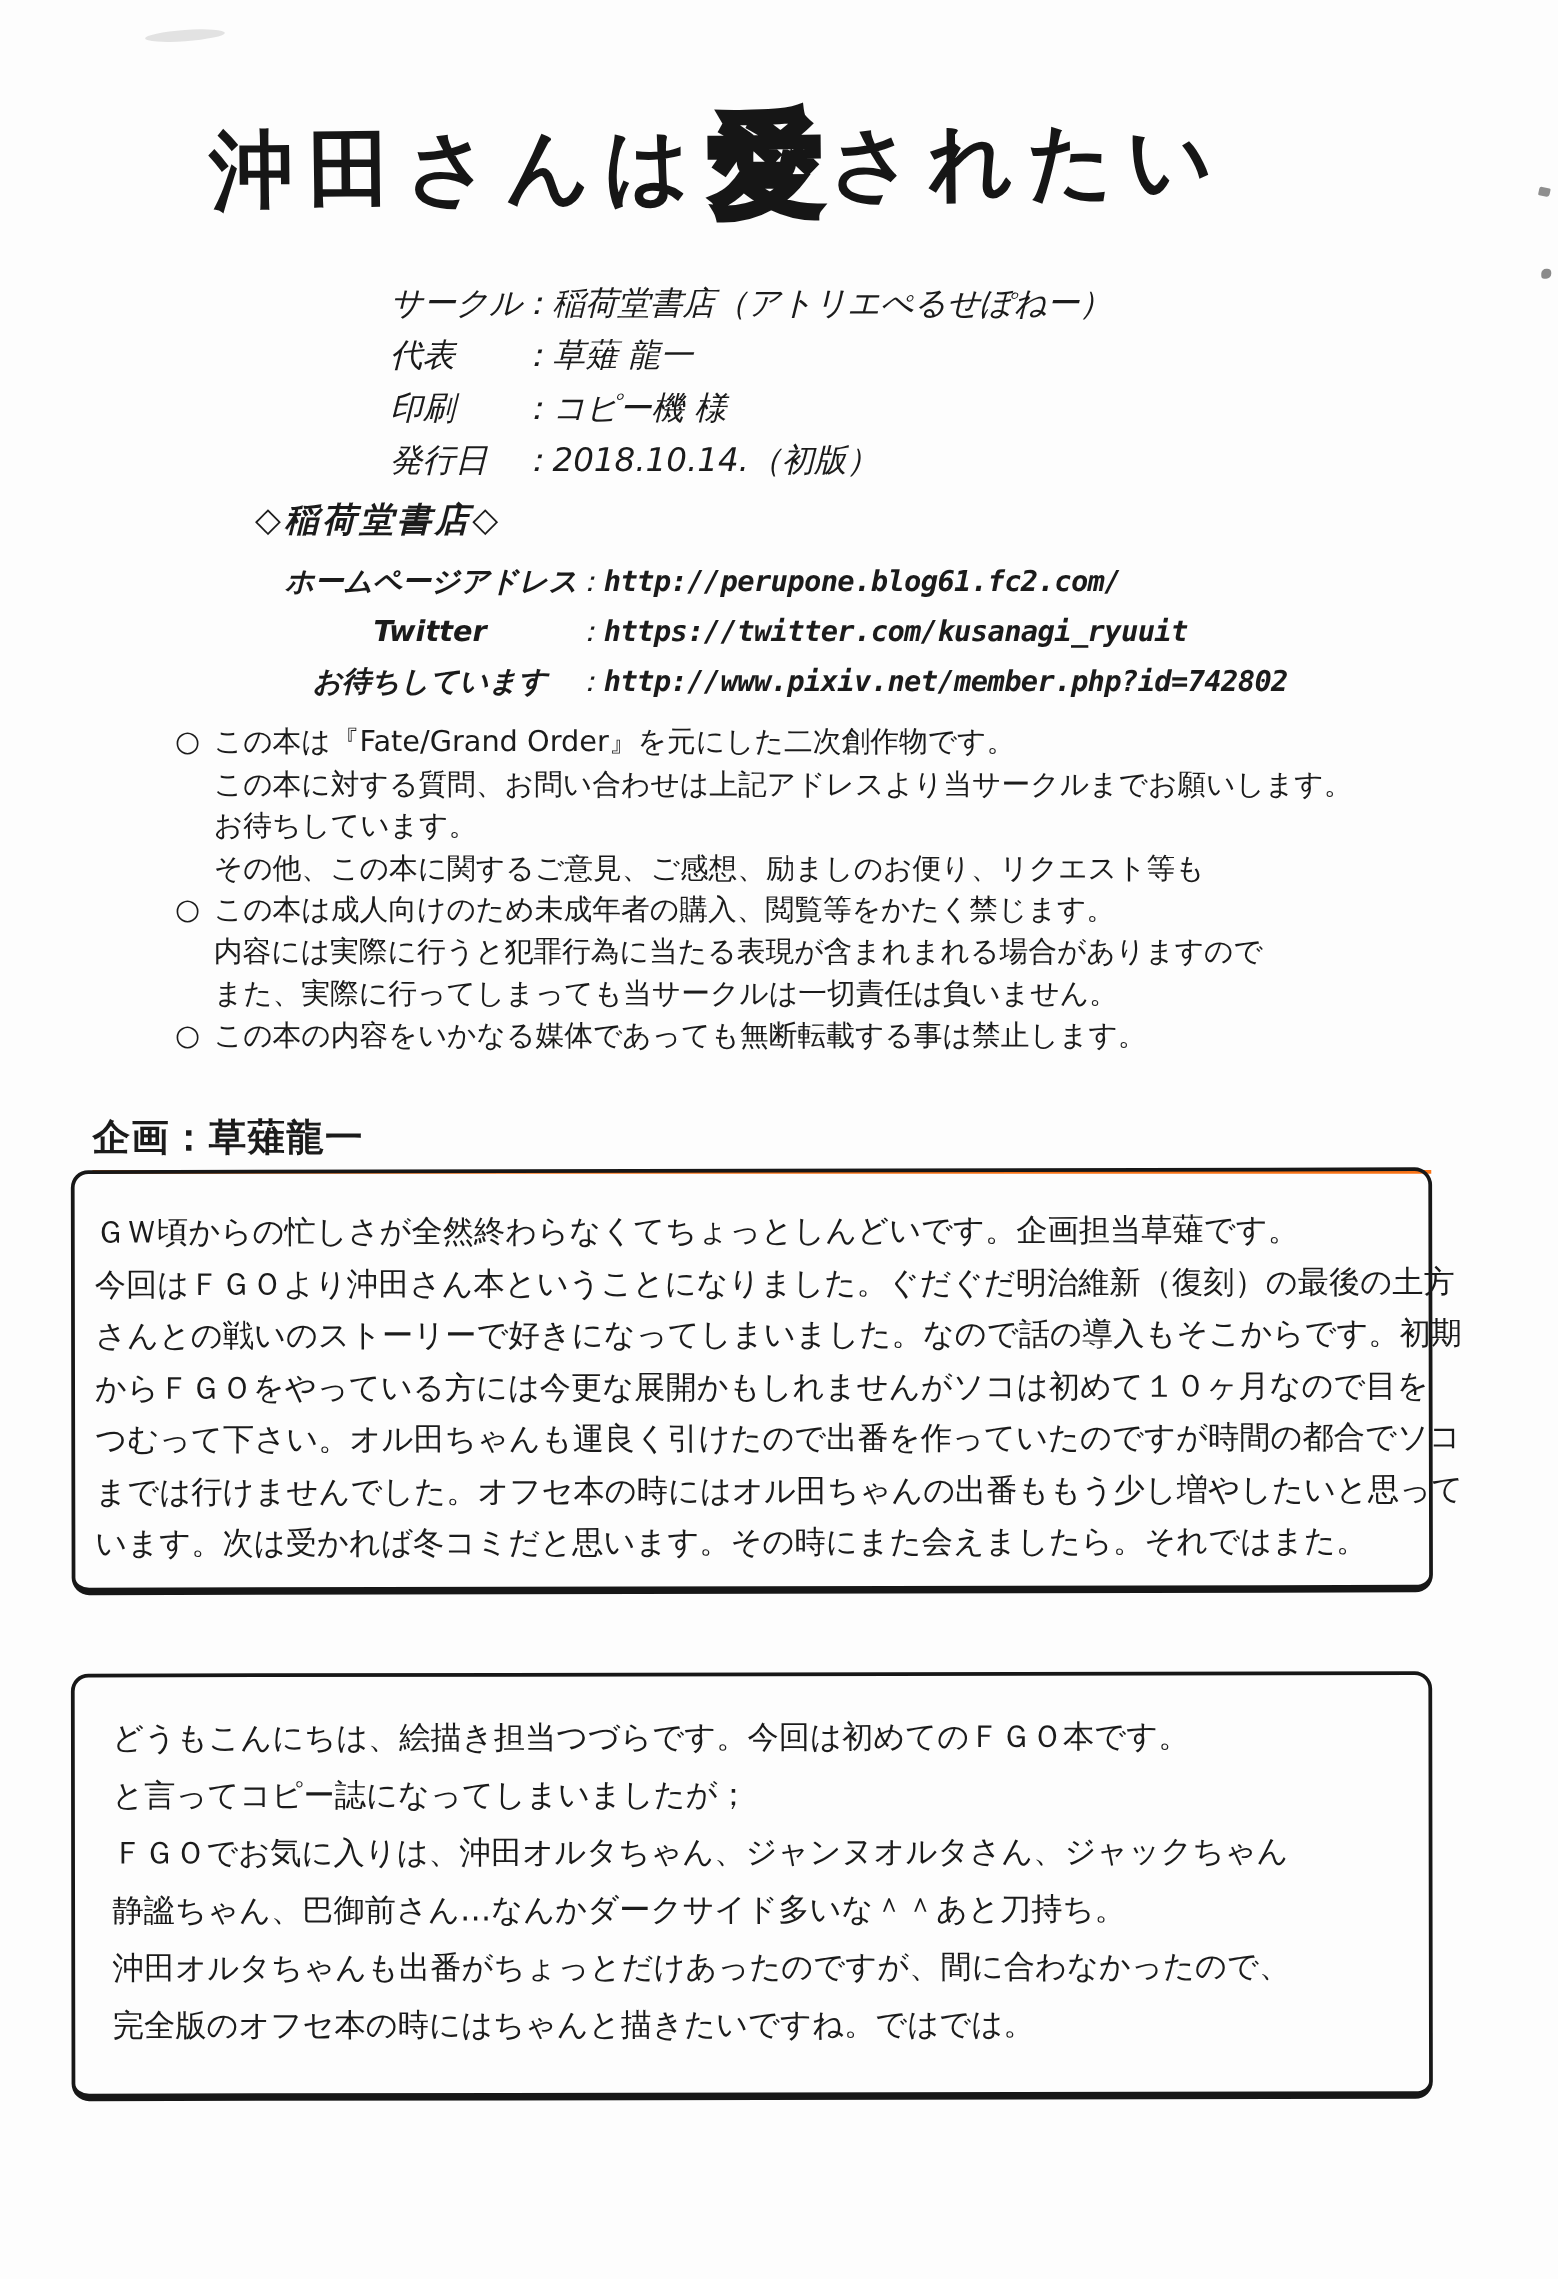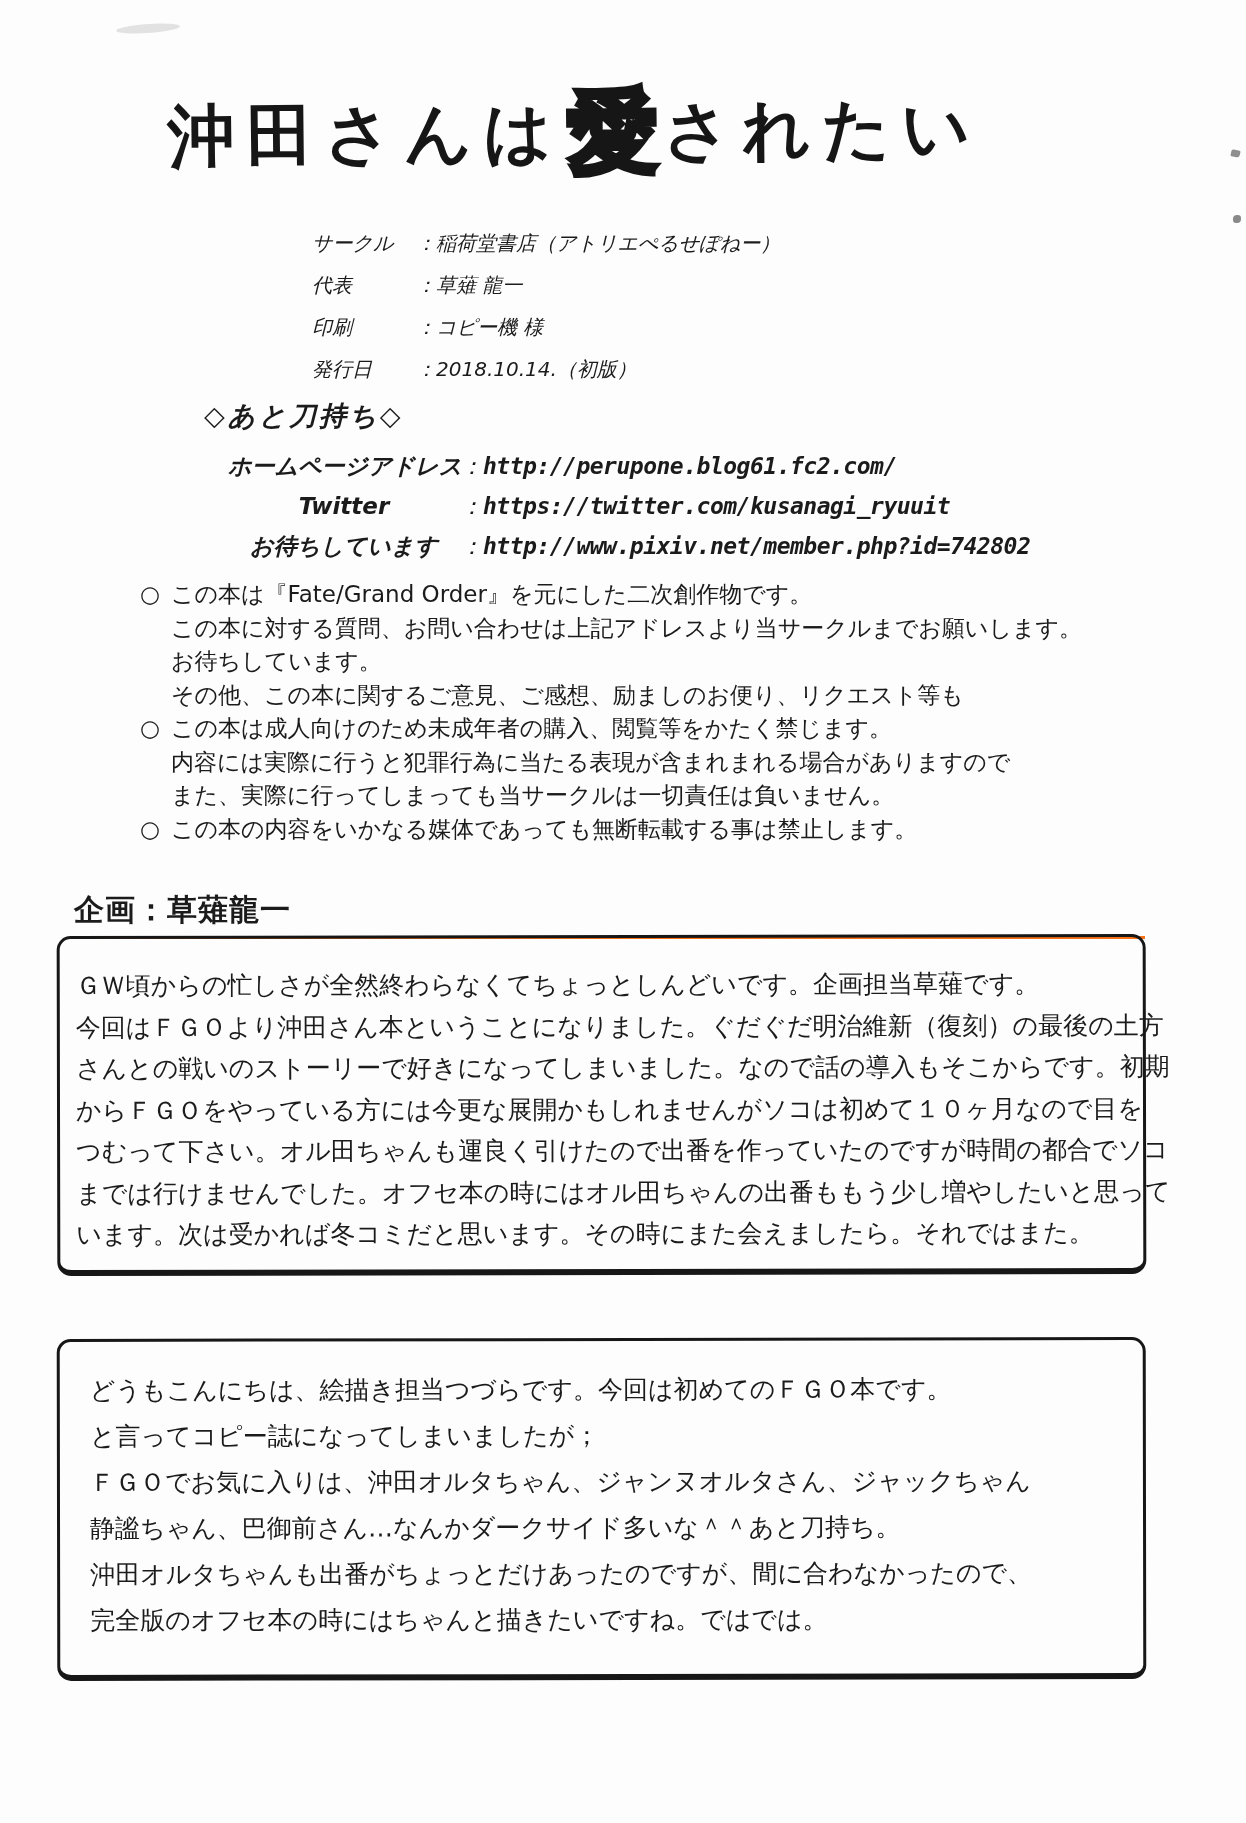--- a/index.html
+++ b/index.html
@@ -27,21 +27,21 @@
     color: #ffffff;
     -webkit-text-stroke: 4.5px #161616;
     transform: translateY(9px);
     letter-spacing: 0;
     margin: 0 4px;
   }
 
   
   .colophon {
     position: absolute; left: 312px; top: 222px;
-    font-size: 20px; font-style: italic; font-weight: 500;
+    font-size: 26px; font-style: italic; font-weight: 500;
     line-height: 42px; white-space: nowrap;
   }
   .c-row { display: flex; }
   .c-label { display: inline-block; width: 104px; }
   .c-colon { display: inline-block; }
 
   
   .contact {
     position: absolute; left: 204px; top: 398px;
     font-style: italic; white-space: nowrap;
@@ -134,21 +134,21 @@
         <span class="c-value">コピー機 様</span>
     </div>
     <div class="c-row">
       <span class="c-label">発行日</span>
         <span class="c-colon">：</span>
         <span class="c-value">2018.10.14.（初版）</span>
     </div>
   </section>
 
   <section class="contact">
-    <div class="contact-heading">◇あと刀持ち◇</div>
+    <div class="contact-heading">◇稲荷堂書店◇</div>
     <div class="k-row">
       <span class="k-label">ホームページアドレス</span>
         <span>：</span>
         <span class="k-value">http://perupone.blog61.fc2.com/</span>
     </div>
     <div class="k-row">
       <span class="k-label">Twitter</span>
         <span>：</span>
         <span class="k-value">https://twitter.com/kusanagi_ryuuit</span>
     </div>

